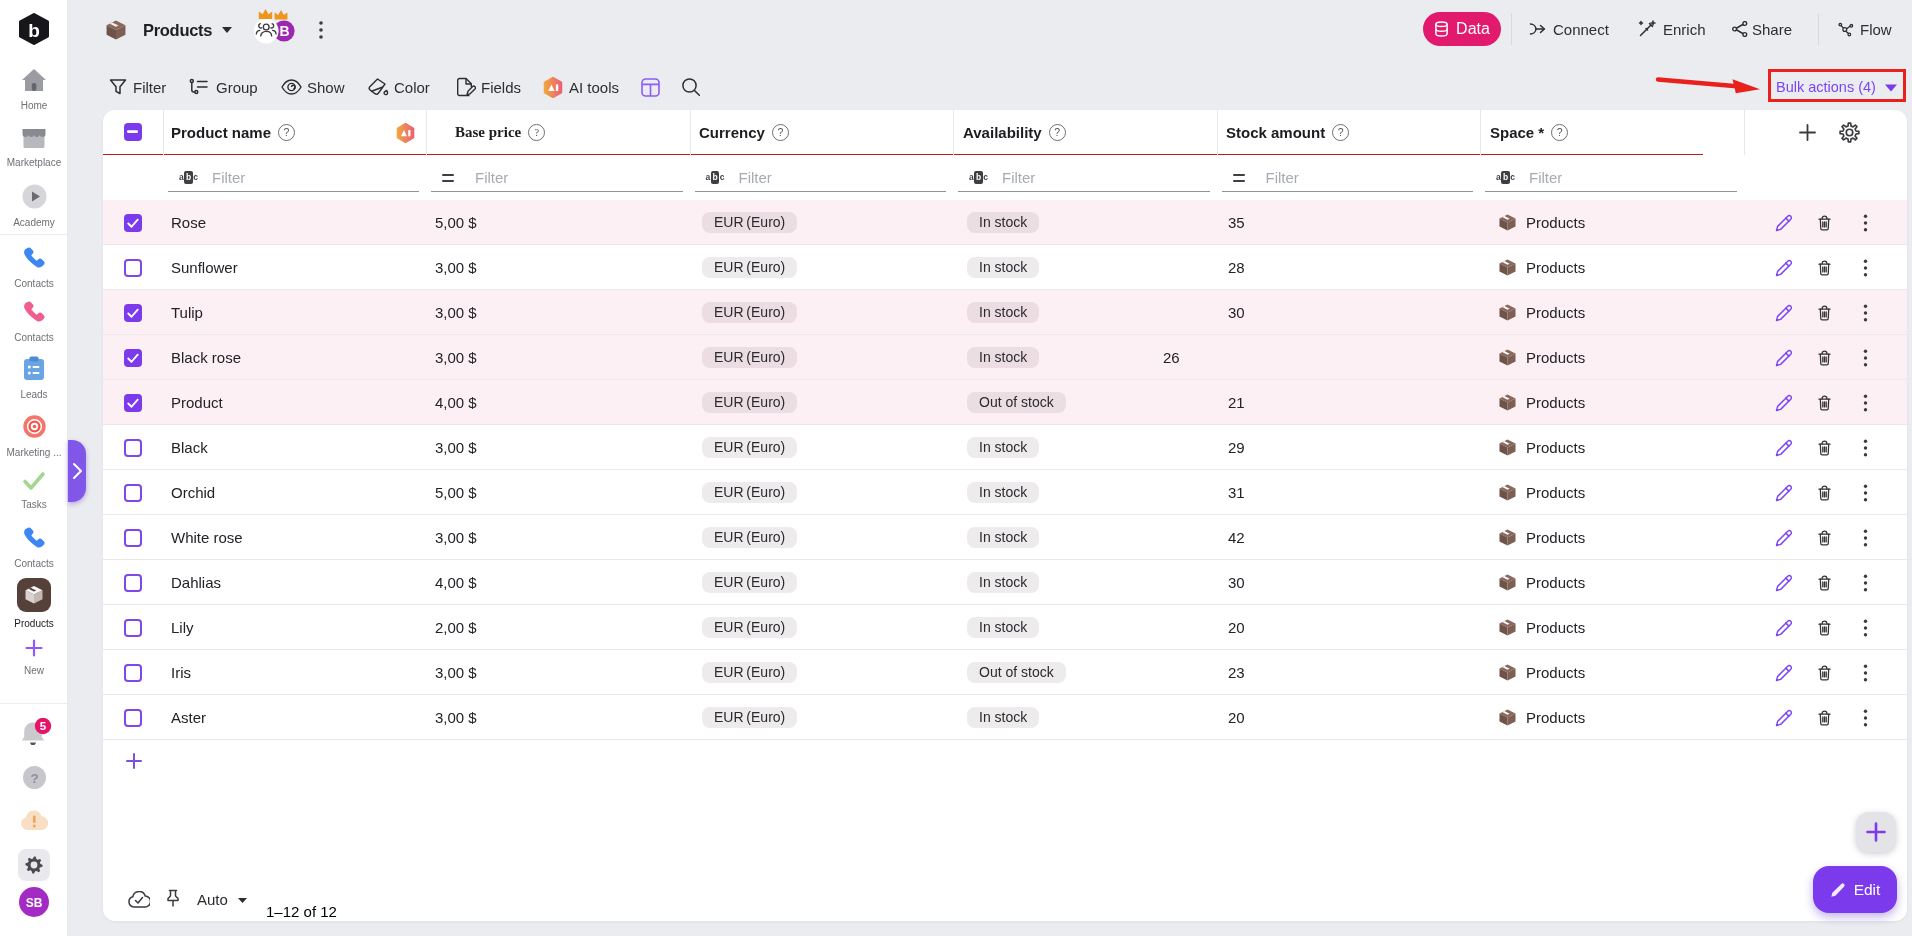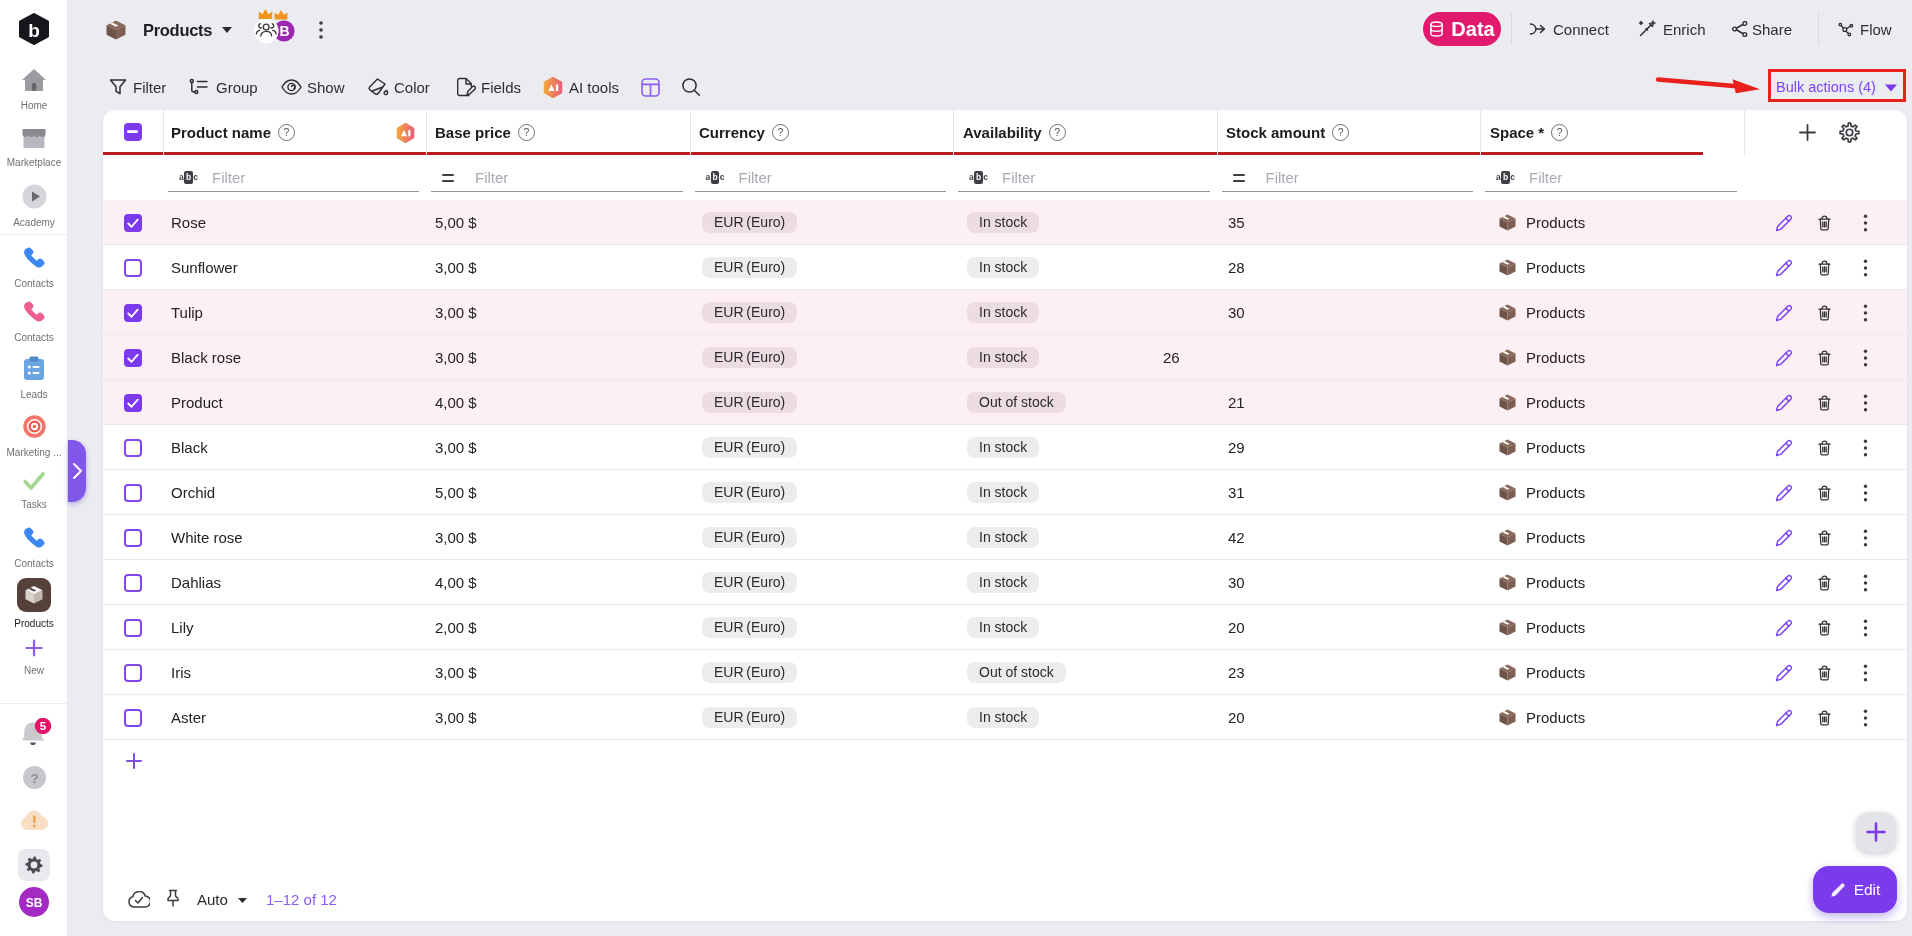--- a/index.html
+++ b/index.html
@@ -225,21 +225,21 @@
     </svg>
 
   <div class="abs" style="left:1423px;top:12px;width:78px;height:34px;border-radius:17px;background:#e11a6e;display:flex;align-items:center;justify-content:center;gap:7px;">
     <svg width="15" height="16" viewBox="0 0 15 16">
         <g fill="none" stroke="#fff" stroke-width="1.5">
           <ellipse cx="7.5" cy="3.2" rx="5.6" ry="2.3"></ellipse>
           <path d="M1.9 3.2 V8 c0 1.3 2.5 2.3 5.6 2.3 s5.6-1 5.6-2.3 V3.2"></path>
           <path d="M1.9 8 v4.8 c0 1.3 2.5 2.3 5.6 2.3 s5.6-1 5.6-2.3 V8"></path>
         </g>
       </svg>
-    <span style="font-size:20px;font-weight:700;color:#fff;">Data</span>
+    <span style="font-size:16px;font-weight:400;color:#fff;">Data</span>
   </div>
   <div class="abs" style="left:1511px;top:13px;width:1px;height:32px;background:#d8d8de;"></div>
 
   <svg class="abs" style="left:1529px;top:21px;" width="17" height="16" viewBox="0 0 17 16">
       <g fill="none" stroke="#2d2d32" stroke-width="1.5" stroke-linecap="round">
         <path d="M1.5 3 a5.5 5.5 0 0 1 5.5 5 h8"></path>
         <path d="M1.5 13 a5.5 5.5 0 0 0 5.5-5"></path>
         <path d="M11.5 4.5 L15.3 8 L11.5 11.5"></path>
       </g>
     </svg>
@@ -349,35 +349,35 @@
     </svg>
 
   <span class="abs" style="left:1776px;top:79px;font-size:14.5px;color:#7a45f5;">Bulk actions (4)</span>
   <svg class="abs" style="left:1884px;top:83px;" width="14" height="10" viewBox="0 0 14 10">
       <path d="M1 1.5 L7 8.5 L13 1.5 Z" fill="#7c3aed"></path>
     </svg>
 </div>
 
 <div id="table">
 
-<div style="position:absolute;left:0;top:0;width:1600px;height:45px;border-bottom:3px solid #b91c1c;">
+<div style="position:absolute;left:0;top:0;width:1600px;height:45px;border-bottom:1px solid #b91c1c;">
   <div class="hsep" style="left:60px;"></div>
   <div class="hsep" style="left:323px;"></div>
   <div class="hsep" style="left:586.5px;"></div>
   <div class="hsep" style="left:850px;"></div>
   <div class="hsep" style="left:1113.5px;"></div>
   <div class="hsep" style="left:1377px;"></div>
   <div class="hsep" style="left:1641px;"></div>
   <div class="cb on" style="top:13px;">
         <svg style="position:absolute;left:3.2px;top:7.3px;" width="11" height="3" viewBox="0 0 12 3">
           <rect width="12" height="3" rx="1.2" fill="#fff"></rect>
         </svg>
       </div>
   <div class="hcell" style="left:68px;">Product name<span class="qm">?</span></div>
-  <div class="hcell" style="left:332px;">Base price<span class="qm">?</span></div>
+  <div class="hcell" style="left:352px;font-family:Liberation Serif, serif;">Base price<span class="qm">?</span></div>
   <div class="hcell" style="left:596px;">Currency<span class="qm">?</span></div>
   <div class="hcell" style="left:860px;">Availability<span class="qm">?</span></div>
   <div class="hcell" style="left:1123px;">Stock amount<span class="qm">?</span></div>
   <div class="hcell" style="left:1387px;">Space *<span class="qm">?</span></div>
   <svg class="abs" style="left:293px;top:13px;" width="19" height="20" viewBox="0 0 20 21">
         <path d="M10 0.5 L18.5 5.5 V15.5 L10 20.5 L1.5 15.5 V5.5 Z" fill="url(#aig2)" stroke="url(#aig2)" stroke-width="1.5" stroke-linejoin="round"></path>
         <defs>
           <linearGradient id="aig2" x1="0" y1="0" x2="1" y2="0">
             <stop offset="0" stop-color="#f0a73e"></stop>
             <stop offset="1" stop-color="#ec6077"></stop>
@@ -945,21 +945,21 @@
   <svg class="abs" style="left:62px;top:1px;" width="16" height="20" viewBox="0 0 16 20">
         <g fill="none" stroke="#3a3a40" stroke-width="1.5" stroke-linecap="round" stroke-linejoin="round">
           <path d="M4.5 1.5 H11.5 M5.5 1.5 V7 L3 9.5 V11.5 H13 V9.5 L10.5 7 V1.5"></path>
           <path d="M8 11.5 V17"></path>
         </g>
       </svg>
   <span class="abs" style="left:94px;top:3px;font-size:15px;color:#2a2a30;">Auto</span>
   <svg class="abs" style="left:134px;top:9px;" width="11" height="7" viewBox="0 0 11 7">
         <path d="M1 1 L5.5 6 L10 1 Z" fill="#2b2b30"></path>
       </svg>
-  <span class="abs" style="left:163px;top:3px;font-size:15px;color:#8b5cf6;">1–12 of 12</span>
+  <span class="abs" style="left:163px;top:15px;font-size:15px;color:#000000;">1–12 of 12</span>
 </div>
 </div>
 
 <div id="overlays">
 
 <div class="abs" style="left:1856px;top:812px;width:40px;height:40px;border-radius:13px;background:#e4e4e8;box-shadow:0 2px 6px rgba(60,60,80,.25);">
   <svg style="position:absolute;left:9px;top:9px;" width="22" height="22" viewBox="0 0 22 22">
         <path d="M11 2.5 V19.5 M2.5 11 H19.5" stroke="#7c3aed" stroke-width="2.6" stroke-linecap="round"></path>
       </svg>
 </div>

